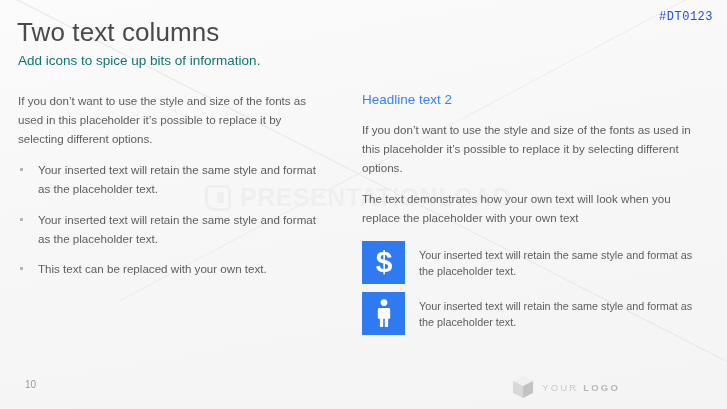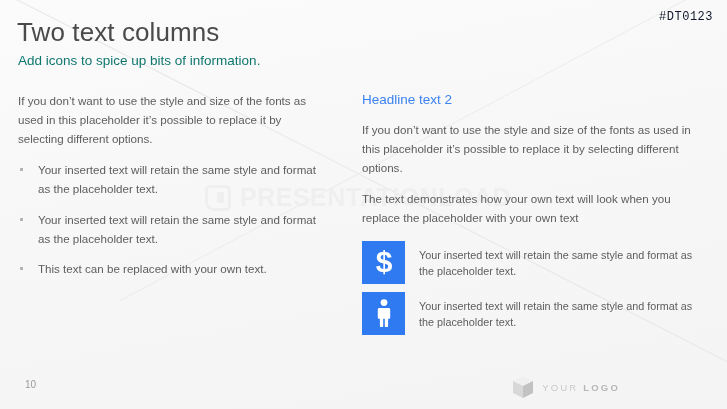--- a/index.html
+++ b/index.html
@@ -85,21 +85,21 @@
     white-space: nowrap;
   }
 
   
   .doc-id {
     position: absolute;
     right: 14px;
     top: 10px;
     font-family: "Liberation Mono", "DejaVu Sans Mono", monospace;
     font-size: 12px;
-    color: #0f172a;
+    color: #1d4ed8;
     letter-spacing: 0.5px;
   }
   .slide-title {
     position: absolute;
     left: 17px;
     top: 17px;
     font-size: 26px;
     font-weight: normal;
     color: #4a4a4a;
     letter-spacing: 0.1px;

